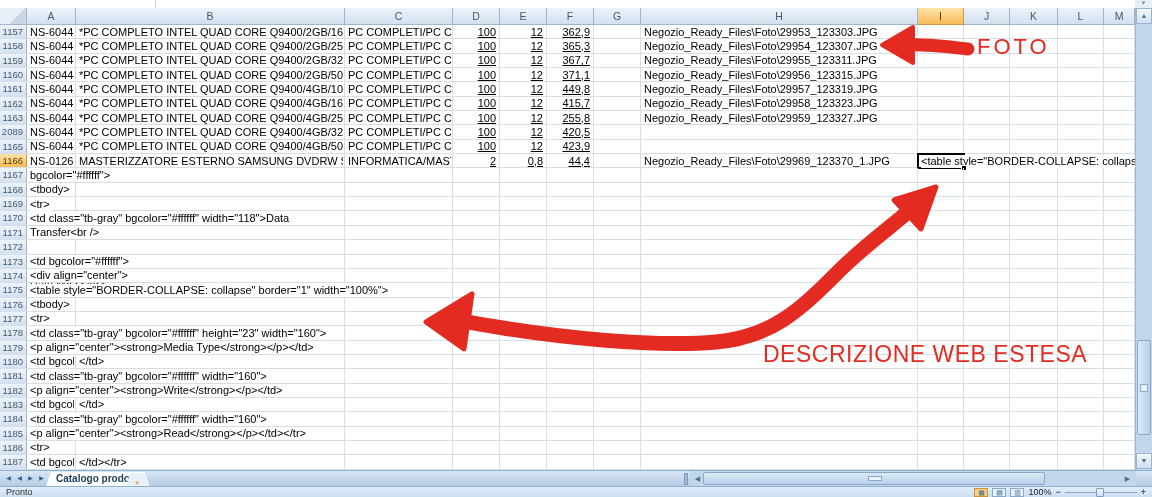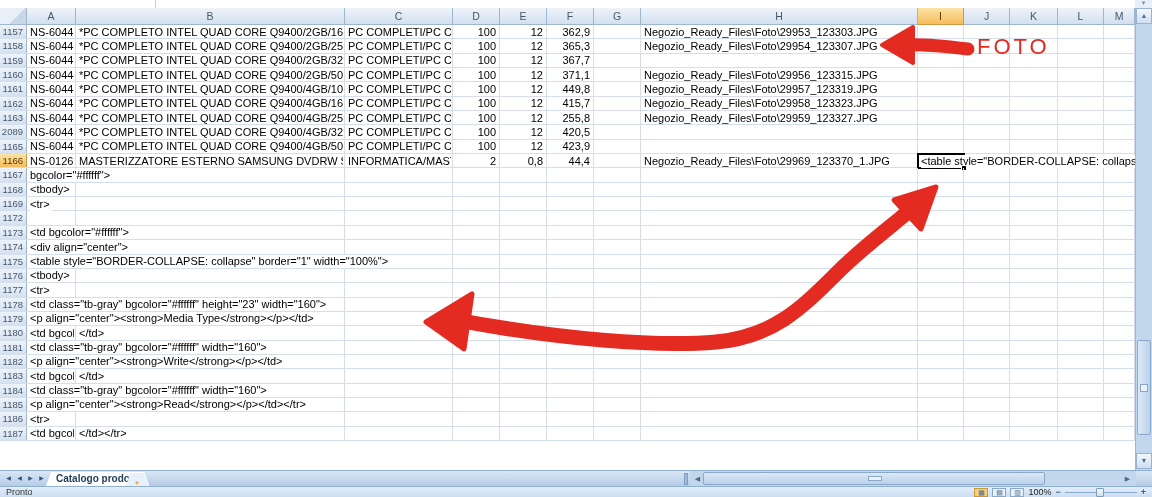--- a/index.html
+++ b/index.html
@@ -26,21 +26,21 @@
      border-bottom:1px solid var(--grid);display:flex;}
   .rh{box-sizing:border-box;width:27px;height:100%;background:linear-gradient(#eef3fa,#d5e1f0);
       border-right:1px solid var(--hdrborder);color:#44586c;font-size:9.5px;line-height:13px;
       text-align:right;padding-right:3px;flex:none;}
   .rh.sel{background:linear-gradient(#fde3a7,#f6bc5a);border-right-color:#cf9a43;color:#5a3a00;}
   .c{box-sizing:border-box;height:100%;border-right:1px solid var(--grid);flex:none;}
   .txt{position:absolute;top:0.5px;height:13px;font-size:11px;line-height:13px;color:#000;
        white-space:nowrap;}
   .txt.clip{overflow:hidden;}
   .txt.over{background:#fff;padding-right:2px;}
-  .txt.num{text-align:right;}
+  .txt.num{text-align:right;text-decoration:underline;}
   .selbox{position:absolute;box-sizing:border-box;left:917px;top:-1px;width:48px;height:16px;
           border:2px solid #000;background:transparent;}
   .selhandle{position:absolute;left:961px;top:11px;width:4px;height:4px;background:#000;
              border-left:1px solid #fff;border-top:1px solid #fff;}
   
   #vscroll{position:absolute;left:1135px;top:8px;width:17px;height:462px;background:#c3d7ec;
            border-left:1px solid #9eb6ce;box-sizing:border-box;}
   .sbtn{position:absolute;left:0;width:16px;height:16px;background:linear-gradient(#f2f7fc,#cfdff0);
         border:1px solid #98b4d2;box-sizing:border-box;color:#4d6e90;font-size:7px;
         line-height:14px;text-align:center;}
@@ -182,20 +182,21 @@
         <div class="c" style="width: 46px;"></div>
         <div class="c" style="width: 48px;"></div>
         <div class="c" style="width: 46px;"></div>
         <div class="c" style="width: 31px;"></div>
         <div class="txt clip" style="left: 30px; width: 44px;">NS-60443</div>
         <div class="txt clip" style="left: 79px; width: 264px;">*PC COMPLETO INTEL QUAD CORE Q9400/2GB/320GB/RW/2</div>
         <div class="txt clip" style="left: 348px; width: 103px;">PC COMPLETI/PC COMP</div>
         <div class="txt num" style="left: 453px; width: 43px;">100</div>
         <div class="txt num" style="left: 500px; width: 43px;">12</div>
         <div class="txt num" style="left: 547px; width: 43px;">367,7</div>
+        <div class="txt clip" style="left: 644px; width: 272px;">Negozio_Ready_Files\Foto\29955_123311.JPG</div>
       </div>
       <div class="r">
         <div class="rh">1160</div>
         <div class="c" style="width: 49px;"></div>
         <div class="c" style="width: 269px;"></div>
         <div class="c" style="width: 108px;"></div>
         <div class="c" style="width: 47px;"></div>
         <div class="c" style="width: 47px;"></div>
         <div class="c" style="width: 47px;"></div>
         <div class="c" style="width: 47px;"></div>
@@ -395,20 +396,54 @@
         <div class="c" style="width: 47px;"></div>
         <div class="c" style="width: 47px;"></div>
         <div class="c" style="width: 47px;"></div>
         <div class="c" style="width: 277px;"></div>
         <div class="c" style="width: 46px;"></div>
         <div class="c" style="width: 46px;"></div>
         <div class="c" style="width: 48px;"></div>
         <div class="c" style="width: 46px;"></div>
         <div class="c" style="width: 31px;"></div>
         <div class="txt over" style="left: 30px;">&lt;tr&gt;</div>
+      </div>
+      <div class="r">
+        <div class="rh">1170</div>
+        <div class="c" style="width: 49px;"></div>
+        <div class="c" style="width: 269px;"></div>
+        <div class="c" style="width: 108px;"></div>
+        <div class="c" style="width: 47px;"></div>
+        <div class="c" style="width: 47px;"></div>
+        <div class="c" style="width: 47px;"></div>
+        <div class="c" style="width: 47px;"></div>
+        <div class="c" style="width: 277px;"></div>
+        <div class="c" style="width: 46px;"></div>
+        <div class="c" style="width: 46px;"></div>
+        <div class="c" style="width: 48px;"></div>
+        <div class="c" style="width: 46px;"></div>
+        <div class="c" style="width: 31px;"></div>
+        <div class="txt over" style="left: 30px;">&lt;td class="tb-gray" bgcolor="#ffffff" width="118"&gt;Data</div>
+      </div>
+      <div class="r">
+        <div class="rh">1171</div>
+        <div class="c" style="width: 49px;"></div>
+        <div class="c" style="width: 269px;"></div>
+        <div class="c" style="width: 108px;"></div>
+        <div class="c" style="width: 47px;"></div>
+        <div class="c" style="width: 47px;"></div>
+        <div class="c" style="width: 47px;"></div>
+        <div class="c" style="width: 47px;"></div>
+        <div class="c" style="width: 277px;"></div>
+        <div class="c" style="width: 46px;"></div>
+        <div class="c" style="width: 46px;"></div>
+        <div class="c" style="width: 48px;"></div>
+        <div class="c" style="width: 46px;"></div>
+        <div class="c" style="width: 31px;"></div>
+        <div class="txt over" style="left: 30px;">Transfer&lt;br /&gt;</div>
       </div>
       <div class="r">
         <div class="rh">1172</div>
         <div class="c" style="width: 49px;"></div>
         <div class="c" style="width: 269px;"></div>
         <div class="c" style="width: 108px;"></div>
         <div class="c" style="width: 47px;"></div>
         <div class="c" style="width: 47px;"></div>
         <div class="c" style="width: 47px;"></div>
         <div class="c" style="width: 47px;"></div>
@@ -726,15 +761,16 @@
     <svg id="anno-svg" width="1152" height="497" viewBox="0 0 1152 497">
       <g stroke="#e32b22" fill="#e32b22" stroke-linecap="round" stroke-linejoin="round">
         <path d="M968,49 C940,46 925,44 904,45" fill="none" stroke-width="13"></path>
         <path d="M882,45 L913,27 L913,63 Z" stroke-width="4"></path>
         <path d="M446,318 C560,340 660,347 716,342 C772,337 800,310 838,272 C868,242 902,219 920,201" fill="none" stroke-width="15"></path>
         <path d="M426,322 L472,294 L464,349 Z" stroke-width="5"></path>
         <path d="M936,187 L921,229 L894,200 Z" stroke-width="5"></path>
       </g>
     </svg>
     <div class="anno-label" id="anno-foto" style="color: rgb(227, 43, 34);">FOTO</div>
+    <div class="anno-label" id="anno-desc" style="color: rgb(227, 43, 34);">DESCRIZIONE WEB ESTESA</div>
   </div>
 
 </div>
 
 </body></html>

